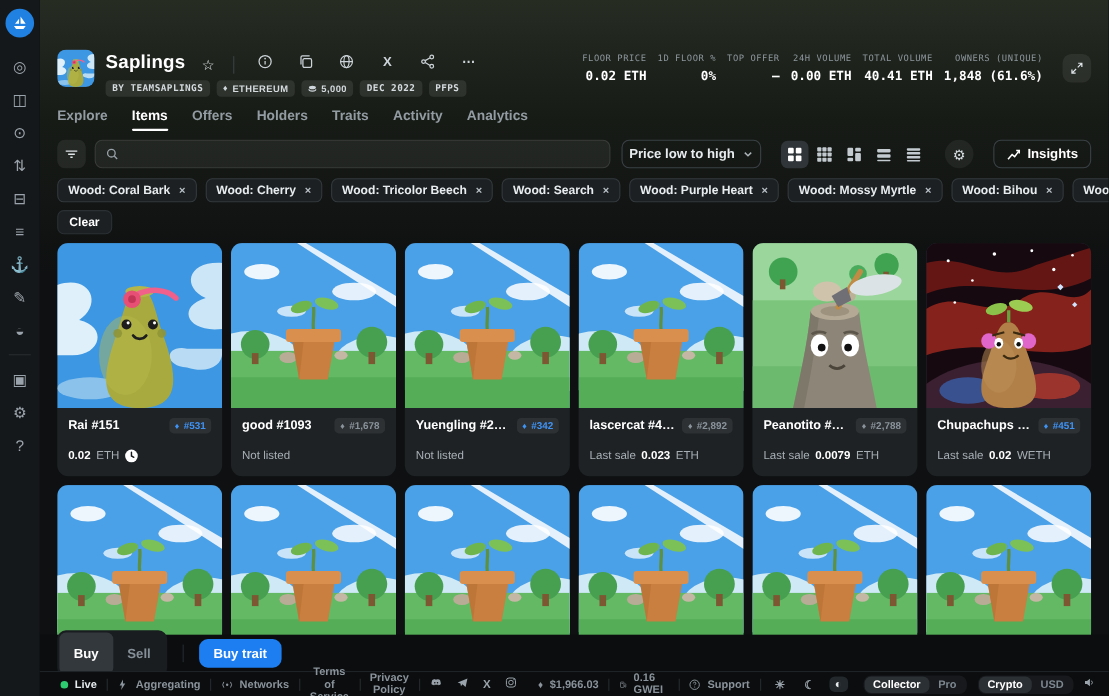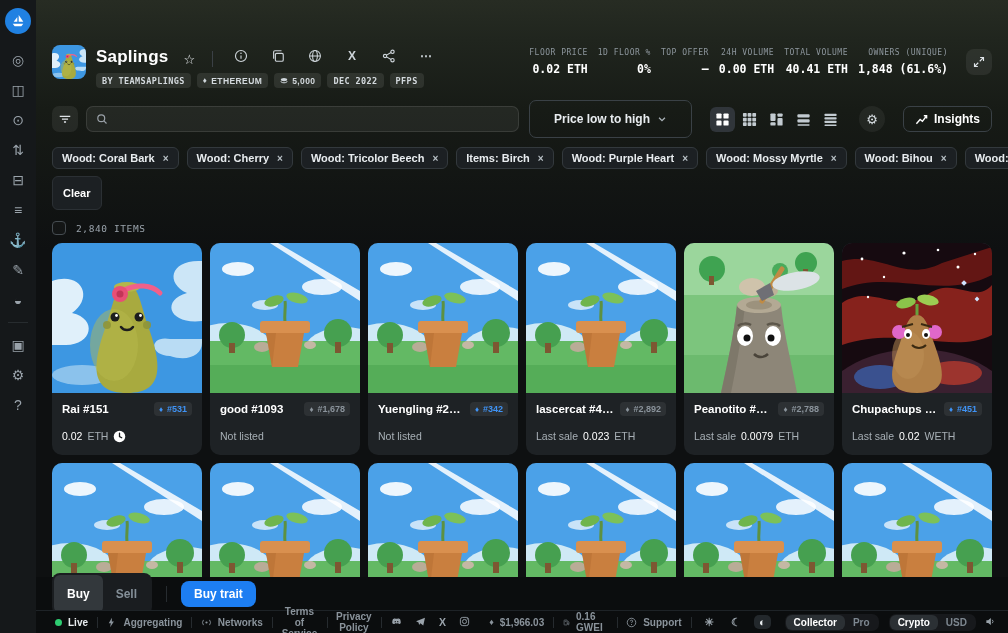--- a/index.html
+++ b/index.html
@@ -63,54 +63,54 @@
   .tab.on::after{content:"";position:absolute;left:0;right:0;bottom:0;height:2px;background:#fff;border-radius:2px}
 
   
   .fbar{display:flex;align-items:center;gap:8px;padding:8px 16px 0}
   .icon-sq{width:26px;height:26px;border-radius:7px;background:rgba(255,255,255,.07);display:flex;align-items:center;justify-content:center;color:#dfe4e8}
   .icon-sq svg{width:14px;height:14px}
   .fsearch{flex:1;max-width:566px;height:26px;background:rgba(255,255,255,.06);border:1px solid rgba(255,255,255,.1);border-radius:7px;display:flex;align-items:center;gap:7px;padding:0 9px}
   .fsearch svg{width:12px;height:12px;flex:none}
   .fsearch input{flex:1;background:none;border:none;outline:none;color:#e8ecef;font-size:12px;min-width:0}
   .fsearch input::placeholder{color:#9aa1a8}
-  .sortsel{height:38px;border:1px solid #3a4146;border-radius:7px;display:flex;align-items:center;gap:7px;padding:0 24px;font-size:12px;font-weight:600;color:#e8ecef;margin-left:2px}
+  .sortsel{height:26px;border:1px solid #3a4146;border-radius:7px;display:flex;align-items:center;gap:7px;padding:0 6px;font-size:12px;font-weight:600;color:#e8ecef;margin-left:2px}
   .sortsel svg{width:10px;height:10px;color:#aab2b8}
   .views{display:flex;align-items:center;gap:2px;margin-left:10px}
   .vbtn{width:25px;height:25px;border-radius:6px;display:flex;align-items:center;justify-content:center;color:#c3cbd1}
   .vbtn.on{background:#30353a;color:#fff}
   .vbtn svg{width:15px;height:15px}
   .gear{margin-left:8px;width:26px;height:26px;border-radius:50%;background:rgba(255,255,255,.06);display:flex;align-items:center;justify-content:center;font-size:13px;color:#d6dce0}
   .insights{height:26px;border:1px solid #3a4146;border-radius:7px;display:flex;align-items:center;gap:6px;padding:0 11px;font-size:12px;font-weight:700;margin-left:10px}
   .insights svg{width:13px;height:13px}
 
   
   .chips{display:flex;gap:8px;padding:9px 0 0 16px;overflow:hidden;white-space:nowrap;height:31px}
   .chip{flex:none;height:22px;background:#1c2023;border:1px solid #33393d;border-radius:6px;display:flex;align-items:center;gap:8px;padding:0 9px;font-size:11px;font-weight:700;color:#e8ecef}
   .chip i{font-style:normal;color:#b9c1c7;font-size:10px}
   .clear-row{padding:7px 16px 0}
-  .clear-btn{height:34px;background:#1c2023;border:1px solid #2b3034;border-radius:6px;padding:0 10px;font-size:11px;font-weight:700;display:inline-flex;align-items:center}
+  .clear-btn{height:22px;background:#1c2023;border:1px solid #2b3034;border-radius:6px;padding:0 10px;font-size:11px;font-weight:700;display:inline-flex;align-items:center}
   .count-row{display:flex;align-items:center;gap:10px;padding:11px 16px 0}
   .cbox{width:14px;height:14px;border:1.5px solid #454c51;border-radius:4px;background:rgba(255,255,255,.02)}
   .count{font-family:"DejaVu Sans Mono",monospace;font-size:9.5px;letter-spacing:.6px;color:#9aa3ab}
 
   
   .grid{display:grid;grid-template-columns:repeat(6,1fr);gap:8px;padding:8px 16px 0}
   .card{background:#1e2225;border-radius:10px;overflow:hidden}
   .card-art{height:150px;background:#26303a}
   .card-art svg{display:block;width:100%;height:100%}
   .card-info{padding:9px 10px 12px}
   .crow1{display:flex;align-items:center;justify-content:space-between;gap:6px}
   .nm{font-size:11.5px;font-weight:700;white-space:nowrap;overflow:hidden;text-overflow:ellipsis}
   .rank{flex:none;display:flex;align-items:center;gap:4px;background:rgba(255,255,255,.07);border-radius:4px;padding:2px 5px;font-family:"DejaVu Sans Mono",monospace;font-size:9px;font-weight:700}
   .rank i{font-style:normal;font-size:8px}
   .rank[data-tone="blue"]{color:#3f93f5}
   .rank[data-tone="gray"]{color:#8a939b}
   .crow2{margin-top:13px;display:flex;align-items:center;gap:5px;font-family:"DejaVu Sans Mono",monospace;font-size:10.5px;color:#a8b0b6;height:14px}
-  .crow2 .amt{color:#fff;font-weight:400}
+  .crow2 .amt{color:#fff;font-weight:700}
   .crow2 .amt:empty,.crow2 .pfx:empty,.crow2 .cur:empty{display:none}
   .clock-icon{display:none;width:13px;height:13px}
   .crow2[data-clock="true"] .clock-icon{display:inline-block}
 
   
   .actionbar{position:absolute;left:36px;right:0;bottom:23px;height:33px;background:#0b0d0e;display:flex;align-items:center;padding:0 16px;gap:10px;z-index:30}
   .seg{display:flex;background:#1a1d20;border-radius:8px;padding:2px}
   .seg .sg{height:38px;padding:0 13px;border-radius:6px;font-size:12px;font-weight:700;color:#848f98;display:flex;align-items:center}
   .seg .sg.on{background:#33383c;color:#fff}
   .vsep{width:1px;height:16px;background:#272c30;margin:0 4px}
@@ -293,20 +293,29 @@
           </div>
       </div>
       <button class="expand">
           <svg viewBox="0 0 16 16" fill="none" stroke="currentColor" stroke-width="1.5">
             <path d="M9.5 2H14v4.5M14 2L9 7M6.5 14H2V9.5M2 14l5-5"></path>
           </svg>
         </button>
     </div>
   </section>
 
+  <nav class="tabs">
+    <button class="tab">Explore</button>
+    <button class="tab on">Items</button>
+    <button class="tab">Offers</button>
+    <button class="tab">Holders</button>
+    <button class="tab">Traits</button>
+    <button class="tab">Activity</button>
+    <button class="tab">Analytics</button>
+  </nav>
 
   <div class="fbar">
     <button class="icon-sq">
       <svg viewBox="0 0 16 16" fill="none" stroke="currentColor" stroke-width="1.5">
           <path d="M2 5h12M4.5 8.2h7M6.8 11.4h2.4"></path>
         </svg>
     </button>
     <div class="fsearch">
       <svg viewBox="0 0 16 16" fill="none" stroke="#9aa1a8" stroke-width="1.6">
           <circle cx="7" cy="7" r="4.6"></circle>
@@ -386,21 +395,21 @@
         <span>Wood: Cherry</span>
         <i>×</i>
       </span>
 
       <span class="chip">
         <span>Wood: Tricolor Beech</span>
         <i>×</i>
       </span>
 
       <span class="chip">
-        <span>Items: Birch</span>
+        <span>Wood: Search</span>
         <i>×</i>
       </span>
 
       <span class="chip">
         <span>Wood: Purple Heart</span>
         <i>×</i>
       </span>
 
       <span class="chip">
         <span>Wood: Mossy Myrtle</span>
@@ -413,24 +422,20 @@
       </span>
 
       <span class="chip">
         <span>Wood: Ironwood</span>
 
       </span>
 
     </div>
   <div class="clear-row">
     <button class="clear-btn">Clear</button>
-  </div>
-  <div class="count-row">
-    <span class="cbox"></span>
-    <span class="count">2,840 ITEMS</span>
   </div>
 
   <div class="grid">
 
       <article class="card">
         <div class="card-art">
           <svg viewBox="0 0 150 150" preserveAspectRatio="xMidYMid slice">
 <rect width="150" height="150" fill="#3d97e2"></rect>
 <path d="M0 38 C30 28 42 55 20 70 C46 76 40 102 14 102 L0 102 Z" fill="#e9f4fb" opacity=".95"></path>
 <path d="M150 18 C118 16 113 40 135 50 C108 58 118 82 150 78 Z" fill="#dceefa" opacity=".9"></path>

